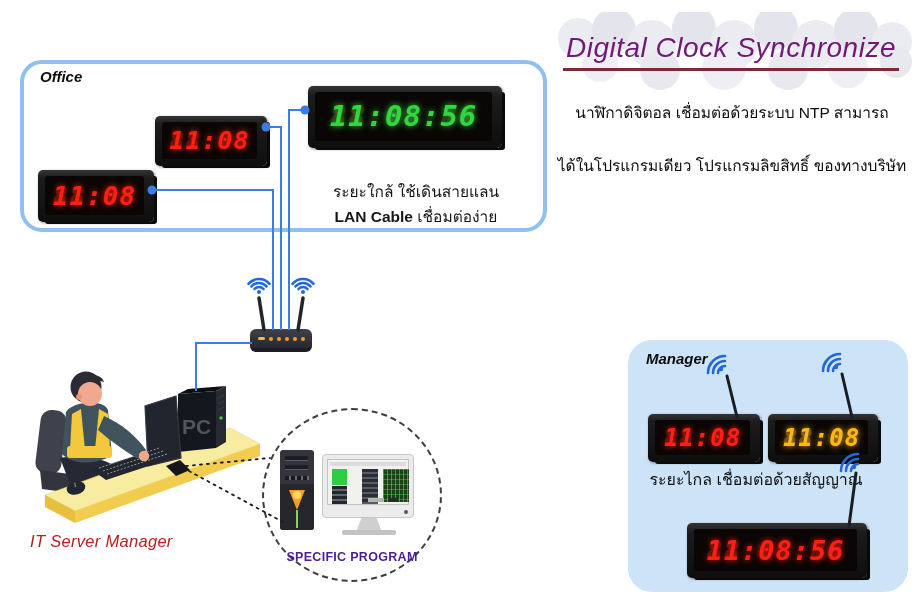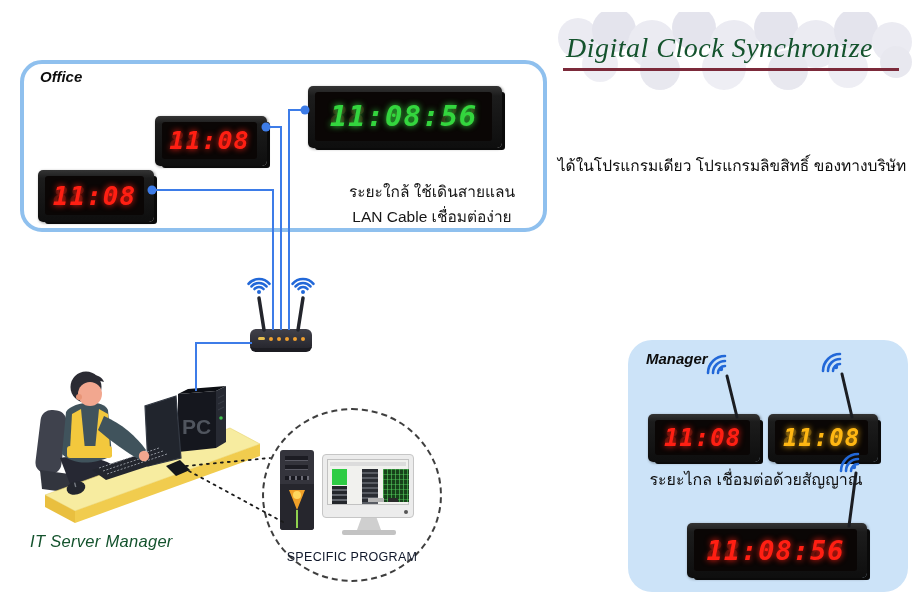--- a/index.html
+++ b/index.html
@@ -4,33 +4,33 @@
 <style>
   html,body{margin:0;padding:0;background:#fff;}
   .canvas{position:relative;width:912px;height:612px;background:#fff;overflow:hidden;
           font-family:"Liberation Sans",sans-serif;color:#111;}
   .abs{position:absolute;}
   svg{display:block;}
 
   
   .clouds{left:548px;top:12px;width:364px;height:84px;pointer-events:none;}
   .title{left:566px;top:32px;width:340px;font-style:italic;font-size:28px;
-         letter-spacing:.5px;color:#14532d;white-space:nowrap;font-family:Liberation Serif, serif;}
+         letter-spacing:.5px;color:#701a75;white-space:nowrap;}
   .title-underline{left:563px;top:68px;width:336px;height:3px;background:var(--title-underline,#7c2a3a);}
   .desc{left:556px;top:100px;width:352px;text-align:center;font-size:15.5px;
         line-height:26.5px;color:#0d0d0d;}
   .desc b{font-weight:normal;}
 
   
   .office-box{left:20px;top:60px;width:527px;height:172px;border:4px solid var(--office-border,#8fc0ee);
               border-radius:22px;background:#fff;box-sizing:border-box;}
   .sec-label{font-weight:bold;font-style:italic;font-size:15px;color:#0d0d0d;}
   .office-label{left:40px;top:68px;}
-  .office-note{left:323px;top:179px;width:218px;text-align:center;font-size:15.5px;line-height:25px;color:#161616;}
-  .office-note b{font-weight:normal;}
+  .office-note{left:307px;top:179px;width:218px;text-align:center;font-size:15.5px;line-height:25px;color:#161616;}
+  .office-note b{font-weight:bold;}
 
   
   .clock{position:absolute;background:linear-gradient(180deg,#343434 0%,#1c1c1c 16%,#0e0e0e 100%);
          border-radius:5px;box-shadow:5px 4px 0 -2px #0a0a0a,1px 1px 3px rgba(0,0,0,.45);}
   .clock .disp{position:absolute;left:7px;right:10px;top:6px;bottom:7px;background:#0a0605;
                border-radius:3px;display:flex;align-items:center;justify-content:center;}
   .ledwrap{position:relative;font-family:"DejaVu Sans Mono",monospace;font-weight:bold;
            font-style:italic;letter-spacing:1px;line-height:1;white-space:nowrap;}
   .ledwrap .ghost{position:absolute;left:0;top:0;}
   .ledwrap .led{position:relative;text-shadow:0 0 6px;}
@@ -76,25 +76,25 @@
   .ps-grid{position:absolute;left:55px;top:9px;width:26px;height:33px;background:#17421a;
            background-image:repeating-linear-gradient(90deg,rgba(90,220,100,.55) 0 1px,transparent 1px 4px),
                             repeating-linear-gradient(180deg,rgba(90,220,100,.4) 0 1px,transparent 1px 5px);}
   .ps-btn1{position:absolute;left:40px;bottom:2px;width:16px;height:4px;background:#b5b5b5;}
   .ps-btn2{position:absolute;left:60px;bottom:2px;width:10px;height:4px;background:#2a2a2a;}
   .pdot{position:absolute;right:5px;bottom:3px;width:4px;height:4px;border-radius:50%;background:#555;}
   .pstand{position:absolute;left:93px;top:108px;width:24px;height:12px;background:#cfcfcf;
           clip-path:polygon(18% 0,82% 0,100% 100%,0 100%);}
   .pbase{position:absolute;left:78px;top:120px;width:54px;height:5px;background:#c3c3c3;border-radius:2px;}
   .program-label{position:absolute;left:0;right:0;bottom:16px;text-align:center;
-                 font-weight:normal;font-size:12.5px;letter-spacing:.3px;color:#0f172a;}
+                 font-weight:bold;font-size:12.5px;letter-spacing:.3px;color:#4c1d95;}
 
   
   .person-svg{left:20px;top:358px;width:250px;height:200px;}
-  .it-label{left:30px;top:532px;font-style:italic;font-size:16.5px;color:#14532d;letter-spacing:.3px;}
+  .it-label{left:30px;top:532px;font-style:italic;font-size:16.5px;color:#b91c1c;letter-spacing:.3px;}
 
   .overlay{left:0;top:0;width:912px;height:612px;pointer-events:none;}
 </style>
 </head>
 <body>
 
 <div class="canvas">
 
   <svg class="abs clouds" viewBox="0 0 364 84">
     <g opacity="0.9">
@@ -112,21 +112,21 @@
       <circle cx="176" cy="56" r="22" fill="#ededf3"></circle>
         <circle cx="240" cy="58" r="20" fill="#e6e6ee"></circle>
       <circle cx="300" cy="56" r="20" fill="#ededf3"></circle>
         <circle cx="348" cy="50" r="16" fill="#e6e6ee"></circle>
     </g>
   </svg>
 
   <div class="abs title">Digital Clock Synchronize</div>
   <div class="abs title-underline"></div>
   <div class="abs desc">
-    <br>
+    <span>นาฬิกาดิจิตอล เชื่อมต่อด้วยระบบ NTP สามารถ</span><br>
     <br>
     <span><span>ได้ในโปรแกรมเดียว </span><b>โปรแกรมลิขสิทธิ์</b><span> ของทางบริษัท</span></span><br>
   </div>
 
   <div class="abs office-box"></div>
   <div class="abs sec-label office-label">Office</div>
 
   <div class="clock green" style="left:308px;top:86px;width:194px;height:62px;">
     <div class="disp" style="font-size:29px;">
       <span class="ledwrap"><span class="ghost">88:88:88</span><span class="led">11:08:56</span></span>

